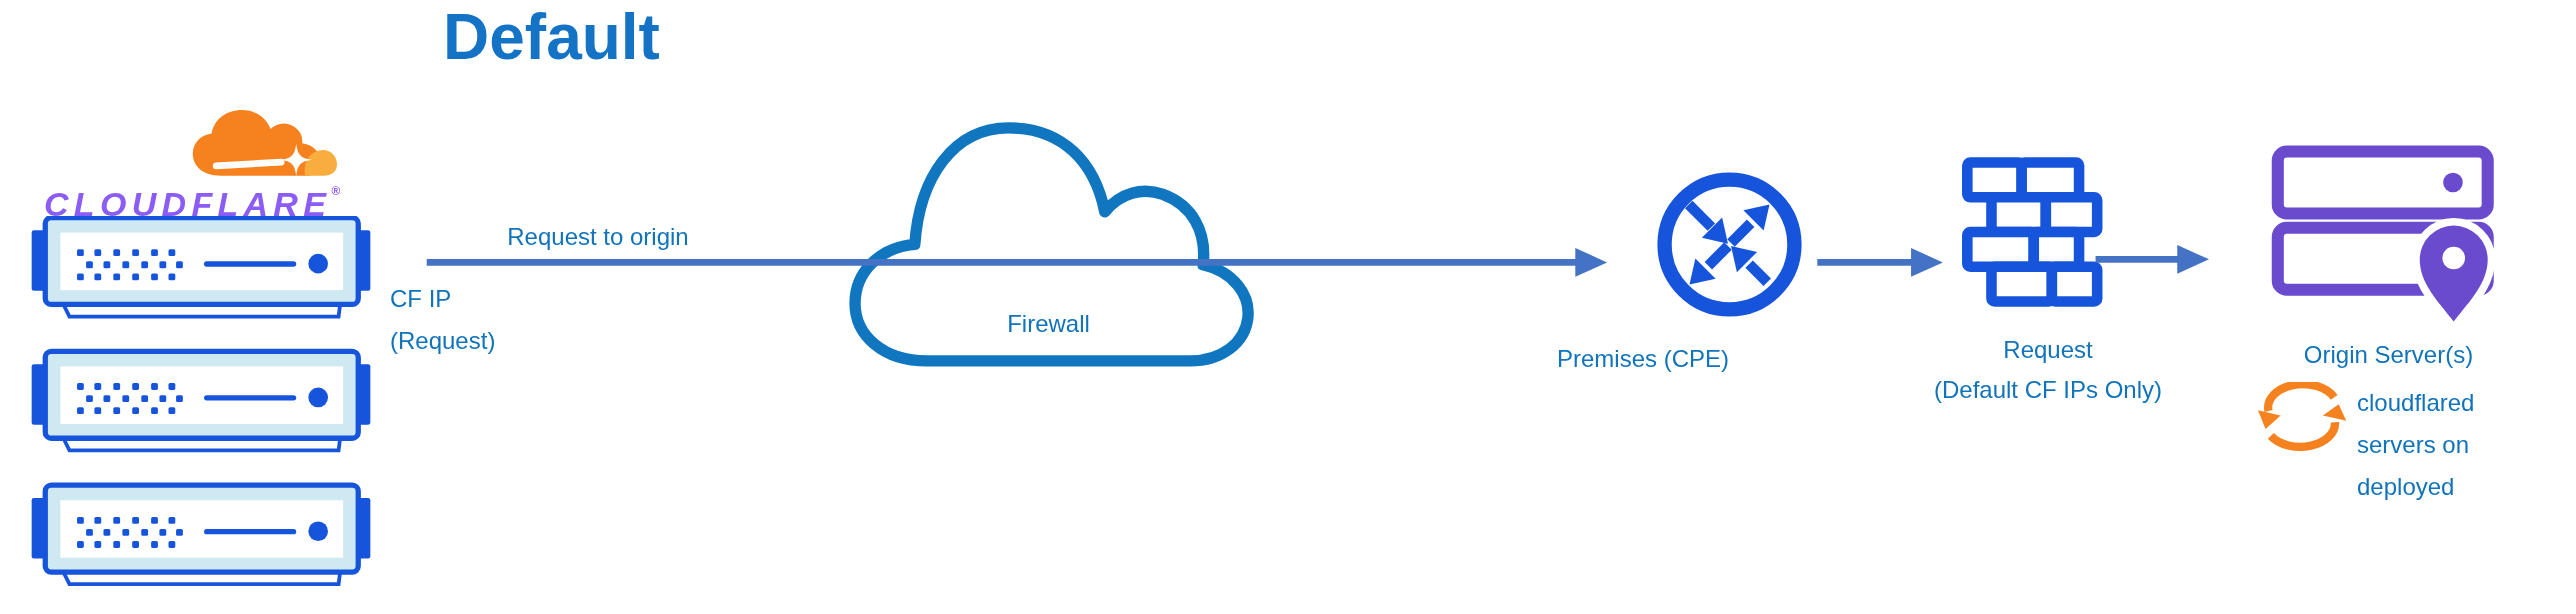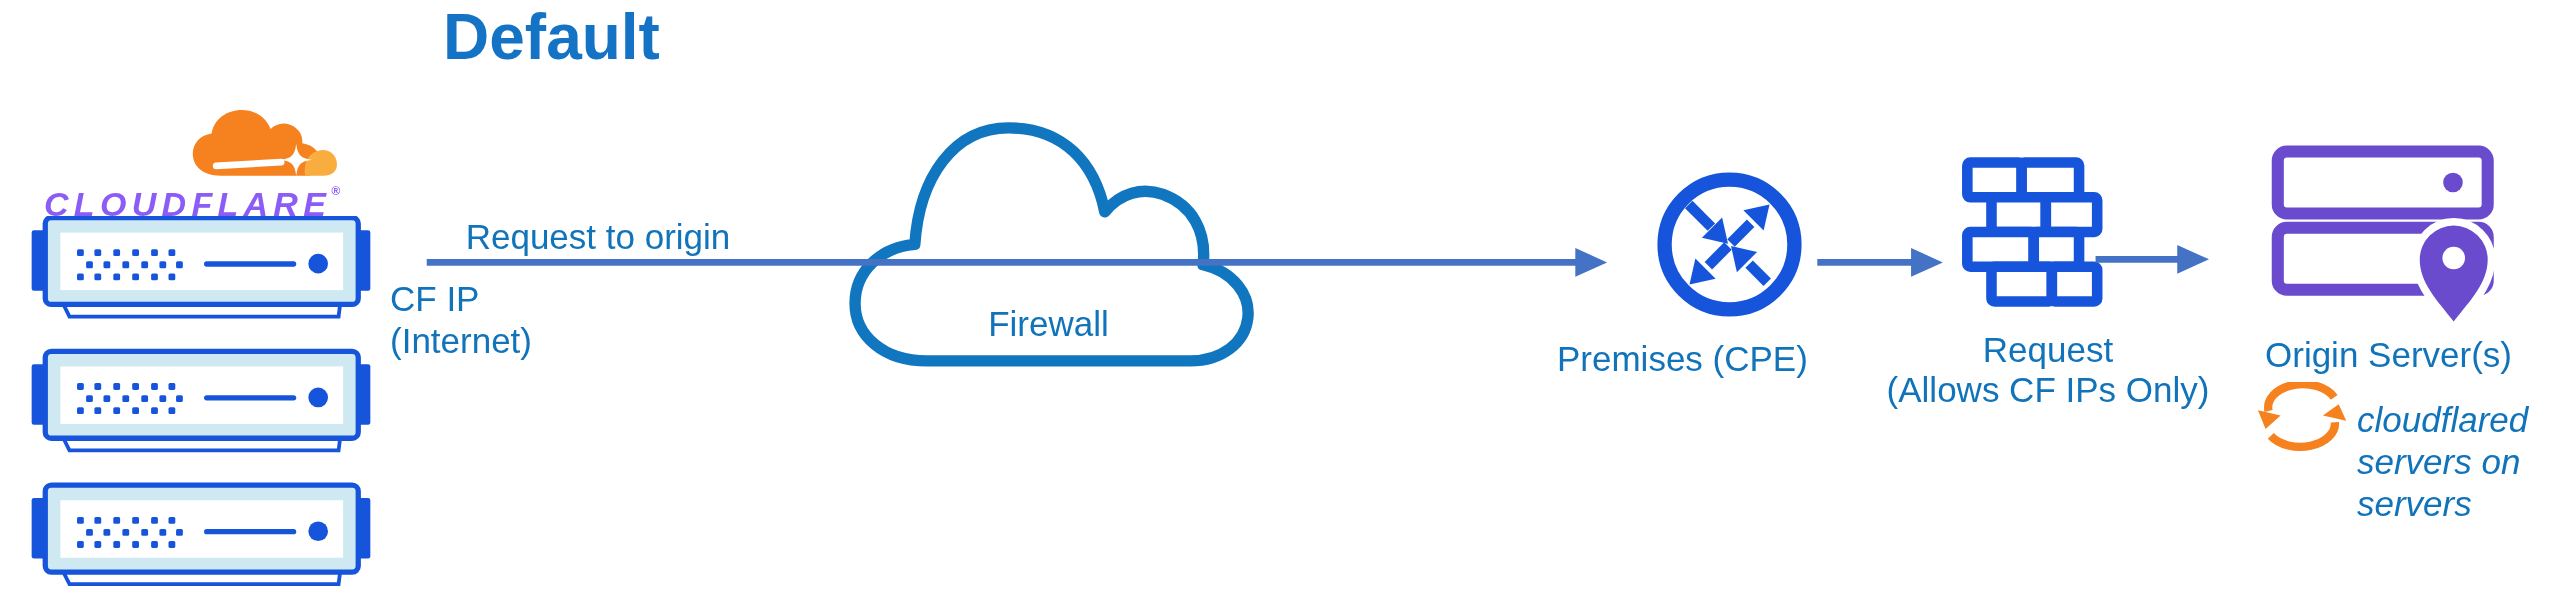--- a/index.html
+++ b/index.html
@@ -4,35 +4,35 @@
 <style>
   html,body{margin:0;padding:0;background:#fff;}
   .canvas{
     position:relative;width:2576px;height:614px;background:#ffffff;overflow:hidden;
     font-family:"Liberation Sans","DejaVu Sans",sans-serif;
   }
   .abs{position:absolute;}
   .diagram-title{
     left:443px;top:0px;font-size:64px;font-weight:600;color:#1473C4;letter-spacing:0px;
   }
-  .label{color:#1173BA;font-size:35px;line-height:42px;}
+  .label{color:#1173BA;font-size:24px;line-height:42px;}
   .center{text-align:center;}
   .wordmark{
     left:44px;top:184px;font-size:34px;font-weight:bold;letter-spacing:5.3px;color:#8b5cf6;
     white-space:nowrap;
     font-style:italic;
   }
   .wordmark .reg{font-size:12px;vertical-align:21px;letter-spacing:0;}
   .request-label{left:409px;top:216px;width:378px;}
   .cfip-label{left:390px;top:278px;line-height:42px;}
   .internet-label{left:897px;top:303px;width:303px;}
   .cpe-label{left:1557px;top:338px;}
   .firewall-label{left:1859px;top:330px;width:378px;line-height:40px;}
   .origin-label{left:2237px;top:334px;width:303px;}
-  .cloudflared-note{left:2357px;top:399px;font-style:italic;}
+  .cloudflared-note{left:2357px;top:382px;}
   svg{display:block;}
 </style>
 </head>
 <body>
 
 <div class="canvas">
 
   <div class="abs diagram-title">Default</div>
 
   <div class="abs" style="left:189px;top:106px;">
@@ -78,21 +78,21 @@
       </g>
     </defs>
     <use href="#edge-server" x="0" y="0"></use>
     <use href="#edge-server" x="0" y="177"></use>
     <use href="#edge-server" x="0" y="354"></use>
   </svg>
 
   <div class="abs label center request-label">Request to origin</div>
   <div class="abs label cfip-label">
     <div>CF IP</div>
-    <div>(Internet)</div>
+    <div>(Request)</div>
   </div>
 
   <svg class="abs" style="left:821px;top:117px;" width="454" height="254" viewBox="0 0 600 335">
     <path d="M 140 322
              C 82 322 45 288 45 246
              C 45 204 78 172 124 168
              C 130 80 175 14 248 14
              C 320 14 362 60 375 125
              C 395 100 425 92 452 102
              C 490 116 510 150 505 195
@@ -126,21 +126,21 @@
       <rect x="47" y="61" width="72" height="46" rx="4"></rect>
       <rect x="119" y="61" width="68" height="46" rx="4"></rect>
       <rect x="15" y="107" width="88" height="46" rx="4"></rect>
       <rect x="103" y="107" width="60" height="46" rx="4"></rect>
       <rect x="47" y="153" width="80" height="46" rx="4"></rect>
       <rect x="127" y="153" width="60" height="46" rx="4"></rect>
     </g>
   </svg>
   <div class="abs label center firewall-label">
     <div>Request</div>
-    <div>(Allows CF IPs Only)</div>
+    <div>(Default CF IPs Only)</div>
   </div>
 
   <svg class="abs" style="left:2266px;top:144px;" width="235" height="185" viewBox="0 0 310 245">
     <rect x="15" y="10" width="278" height="82" rx="12" fill="#ffffff" stroke="#6A4BCE" stroke-width="16"></rect>
     <circle cx="247" cy="51" r="13" fill="#6A4BCE"></circle>
     <rect x="15" y="111" width="278" height="82" rx="12" fill="#ffffff" stroke="#6A4BCE" stroke-width="16"></rect>
     <g>
       <path d="M248 235 C 226 207 203 184 203 153 A 45 45 0 1 1 293 153 C 293 184 270 207 248 235 Z" fill="#ffffff" stroke="#ffffff" stroke-width="20"></path>
       <path d="M248 235 C 226 207 203 184 203 153 A 45 45 0 1 1 293 153 C 293 184 270 207 248 235 Z" fill="#6A4BCE"></path>
       <circle cx="248" cy="151" r="15" fill="#ffffff"></circle>
@@ -154,21 +154,21 @@
       <path d="M 17 71 A 46 31 0 0 0 102 53"></path>
     </g>
     <g fill="#F6821F">
       <polygon points="10,62 0,37 30,44"></polygon>
       <polygon points="107,29 86,44 117,51"></polygon>
     </g>
   </svg>
   <div class="abs label cloudflared-note">
     <div>cloudflared</div>
     <div>servers on</div>
-    <div>servers</div>
+    <div>deployed</div>
   </div>
 
   <svg class="abs" style="left:0;top:0;pointer-events:none;" width="2576" height="614" viewBox="0 0 3404 812">
     <g stroke="#4472C4" stroke-width="9" fill="#4472C4">
       <g>
         <line x1="563" y1="347" x2="2086" y2="347"></line>
         <polygon points="2124,347 2082,328 2082,366" stroke="none"></polygon>
       </g>
       <g>
         <line x1="2402" y1="347" x2="2532" y2="347"></line>

